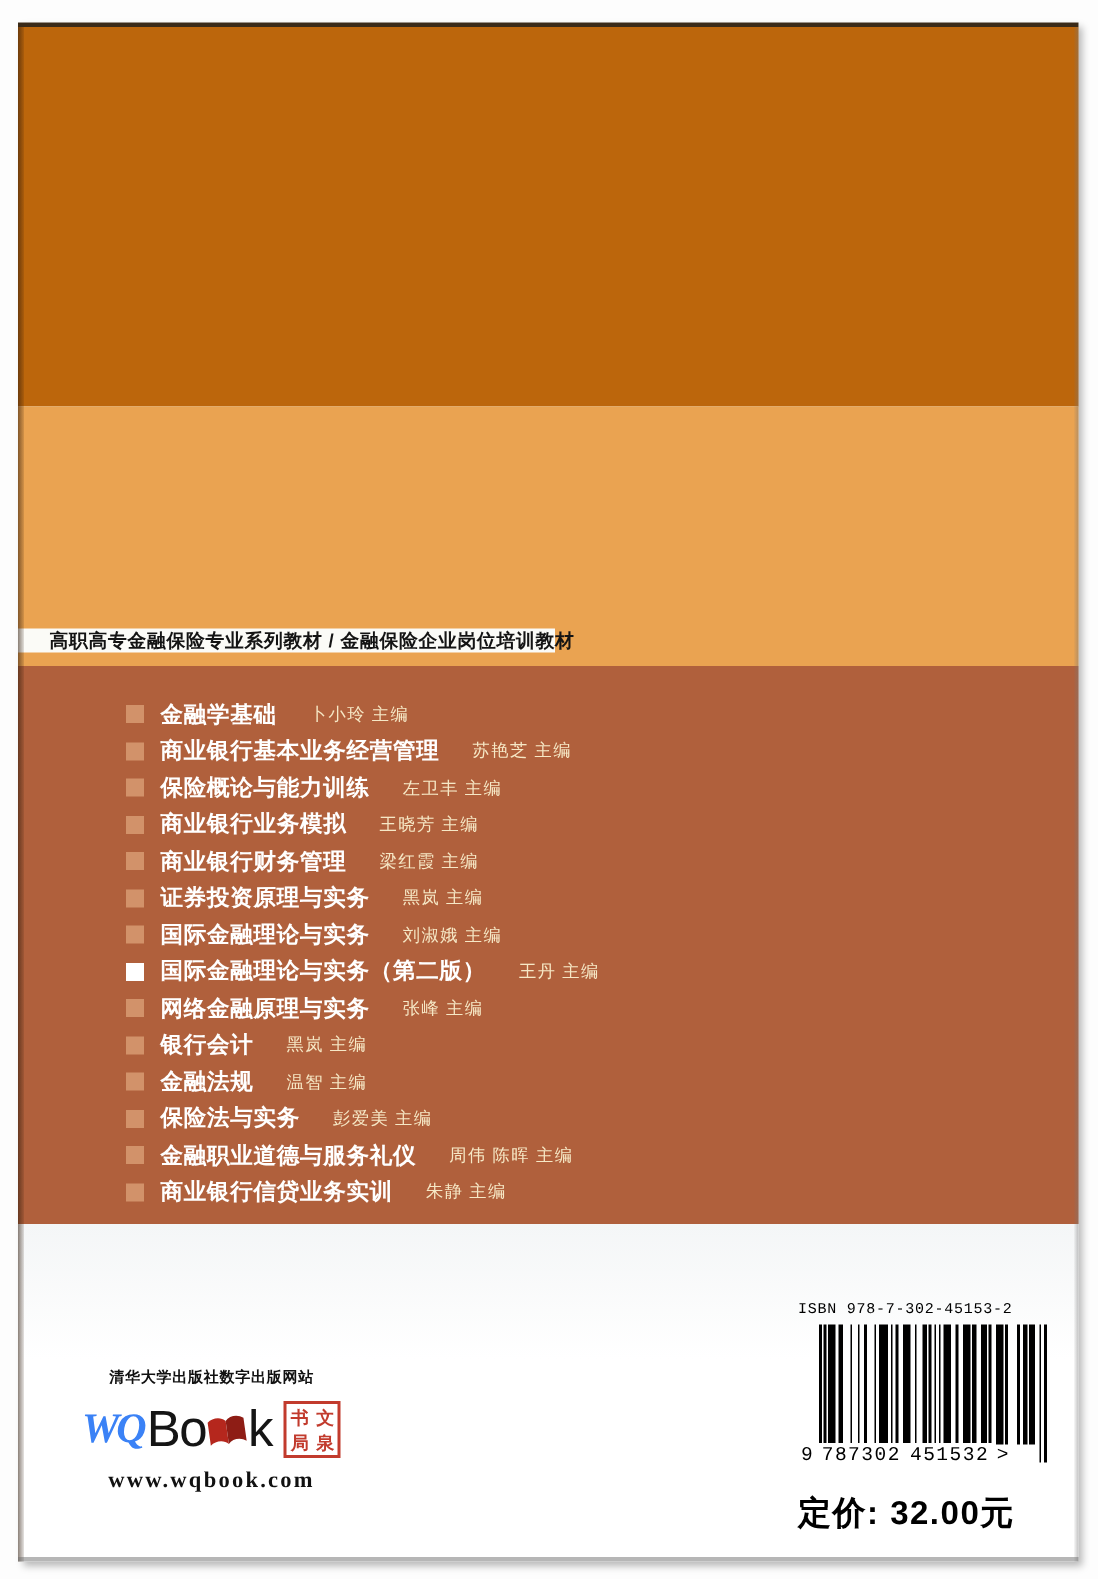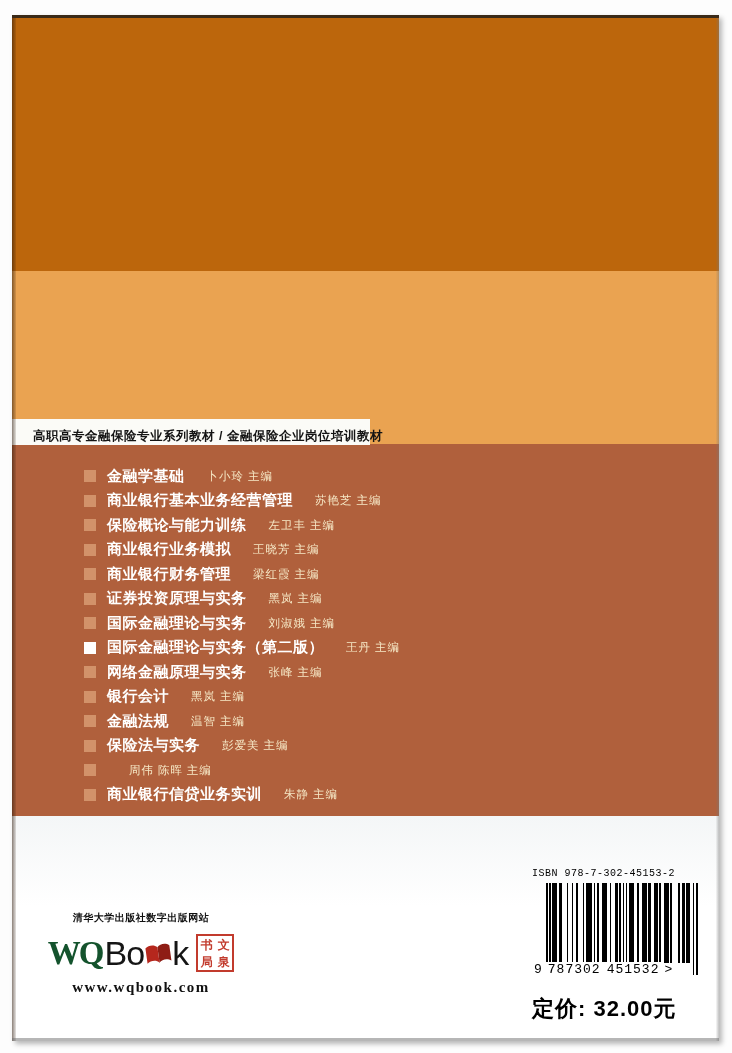--- a/index.html
+++ b/index.html
@@ -12,37 +12,37 @@
   .edge-right{position:absolute;right:0;top:0;bottom:0;width:3px;
         background:linear-gradient(to left,rgba(120,120,120,0.45),rgba(120,120,120,0.05));z-index:30;}
   .edge-bottom{position:absolute;left:0;right:0;bottom:0;height:3px;background:rgba(110,110,110,0.5);z-index:30;}
 
   .sec-top{position:absolute;left:0;top:0;width:707px;height:253px;background:#bc660c;}
   .sec-mid{position:absolute;left:0;top:253px;width:707px;height:173px;background:#eaa351;}
   .sec-list{position:absolute;left:0;top:426px;width:707px;height:372px;background:#b0603c;}
   .sec-bottom{position:absolute;left:0;top:798px;width:707px;height:225px;
         background:linear-gradient(to bottom,#f4f6f7, #ffffff 40%);}
 
-  .series-band{position:absolute;left:0;top:401px;width:358px;height:26px;background:#fbfbf7;
-        display:flex;align-items:flex-end;z-index:5;}
+  .series-band{position:absolute;left:0;top:401px;width:358px;height:16px;background:#fbfbf7;
+        display:flex;align-items:flex-start;z-index:5;}
   .series-band span{padding-left:21px;font-size:12.5px;font-weight:bold;color:#141414;
         letter-spacing:0.5px;white-space:nowrap;}
 
   .book-list{position:absolute;left:72px;top:446px;width:600px;z-index:5;}
   .book-item{height:24.5px;display:flex;align-items:center;font-family:Liberation Serif, serif;}
   .bullet{width:12px;height:12px;background:#d2926a;flex:0 0 12px;margin-right:11px;}
   .bullet.hl{background:#ffffff;}
   .book-item .title{font-size:15px;font-weight:bold;color:#ffffff;letter-spacing:0.5px;white-space:nowrap;}
   .book-item .authors{font-size:11.5px;color:#f6e8c6;margin-left:22px;letter-spacing:1px;white-space:nowrap;}
 
   .publisher{position:absolute;left:24px;top:893px;width:210px;text-align:center;z-index:5;}
   .site-name{font-size:10px;font-weight:bold;color:#111;letter-spacing:0.5px;white-space:nowrap;}
   .logo-row{margin-top:5px;display:flex;align-items:center;justify-content:center;height:46px;}
-  .logo-wq{font-family:"Liberation Serif",serif;font-weight:bold;font-size:33px;color:#14532d;
-        letter-spacing:-2px;line-height:1;}
+  .logo-wq{font-family:"Liberation Serif",serif;font-weight:bold;font-size:28px;color:#3b82f6;
+        letter-spacing:-2px;line-height:1;font-style:italic;}
   .logo-bo{font-size:34px;color:#151515;line-height:1;letter-spacing:-1px;margin-left:2px;}
   .logo-book-icon{width:27px;height:26px;margin:4px 0 0 1px;transform:rotate(-8deg);}
   .logo-k{font-size:34px;color:#151515;line-height:1;}
   .seal{width:34px;height:34px;border:2.5px solid #c23b2d;margin-left:7px;display:grid;
         grid-template-columns:1fr 1fr;grid-template-rows:1fr 1fr;}
   .seal span{display:flex;align-items:center;justify-content:center;font-size:12px;font-weight:bold;
         color:#c23b2d;font-family:"Liberation Serif",serif;line-height:1;}
   .site-url{margin-top:3px;font-family:"Liberation Serif",serif;font-weight:bold;font-size:15px;
         color:#111;letter-spacing:1.5px;}
 
@@ -130,20 +130,21 @@
           <span class="title">金融法规</span>
           <span class="authors">温智 主编</span>
         </div>
         <div class="book-item">
           <span class="bullet"></span>
           <span class="title">保险法与实务</span>
           <span class="authors">彭爱美 主编</span>
         </div>
         <div class="book-item">
           <span class="bullet"></span>
+          <span class="title">金融职业道德与服务礼仪</span>
           <span class="authors">周伟 陈晖 主编</span>
         </div>
         <div class="book-item">
           <span class="bullet"></span>
           <span class="title">商业银行信贷业务实训</span>
           <span class="authors">朱静 主编</span>
         </div>
       </div>
 
     <div class="publisher">

